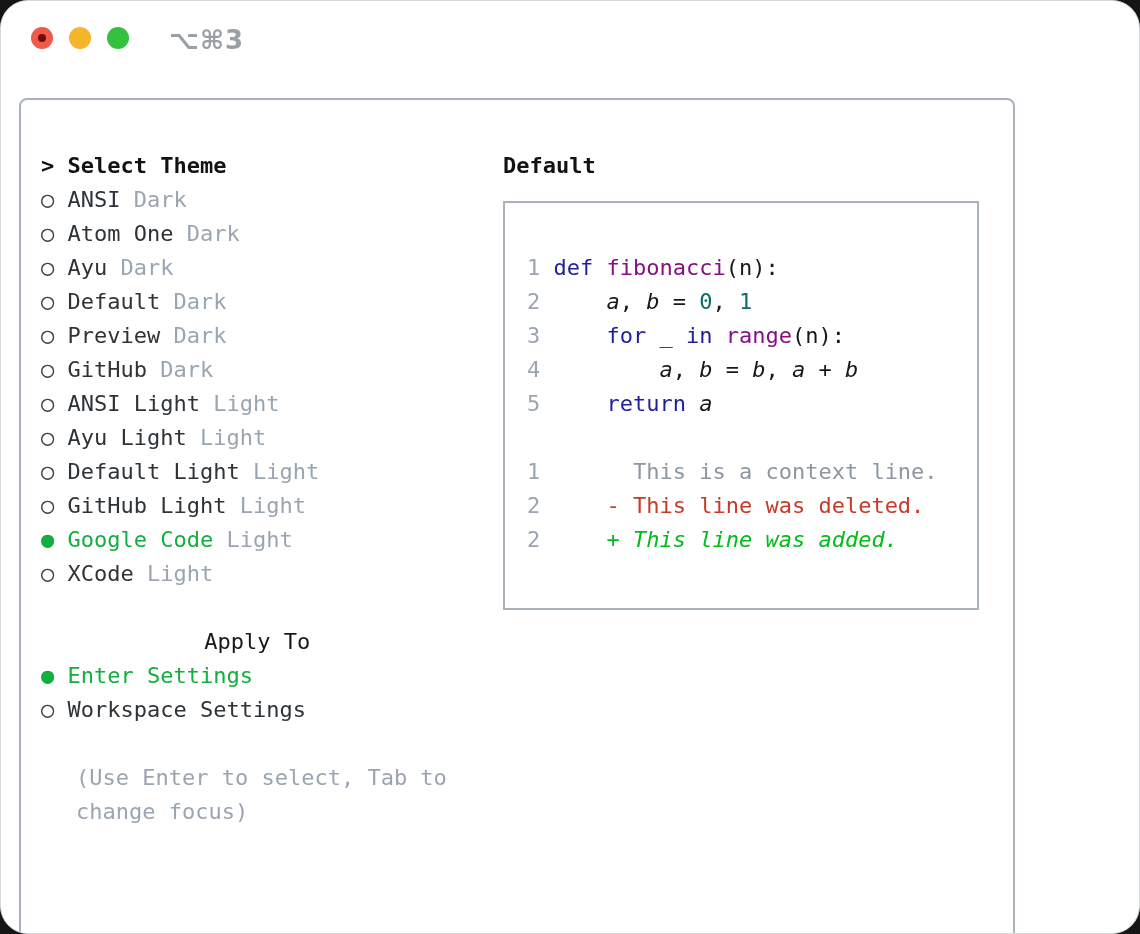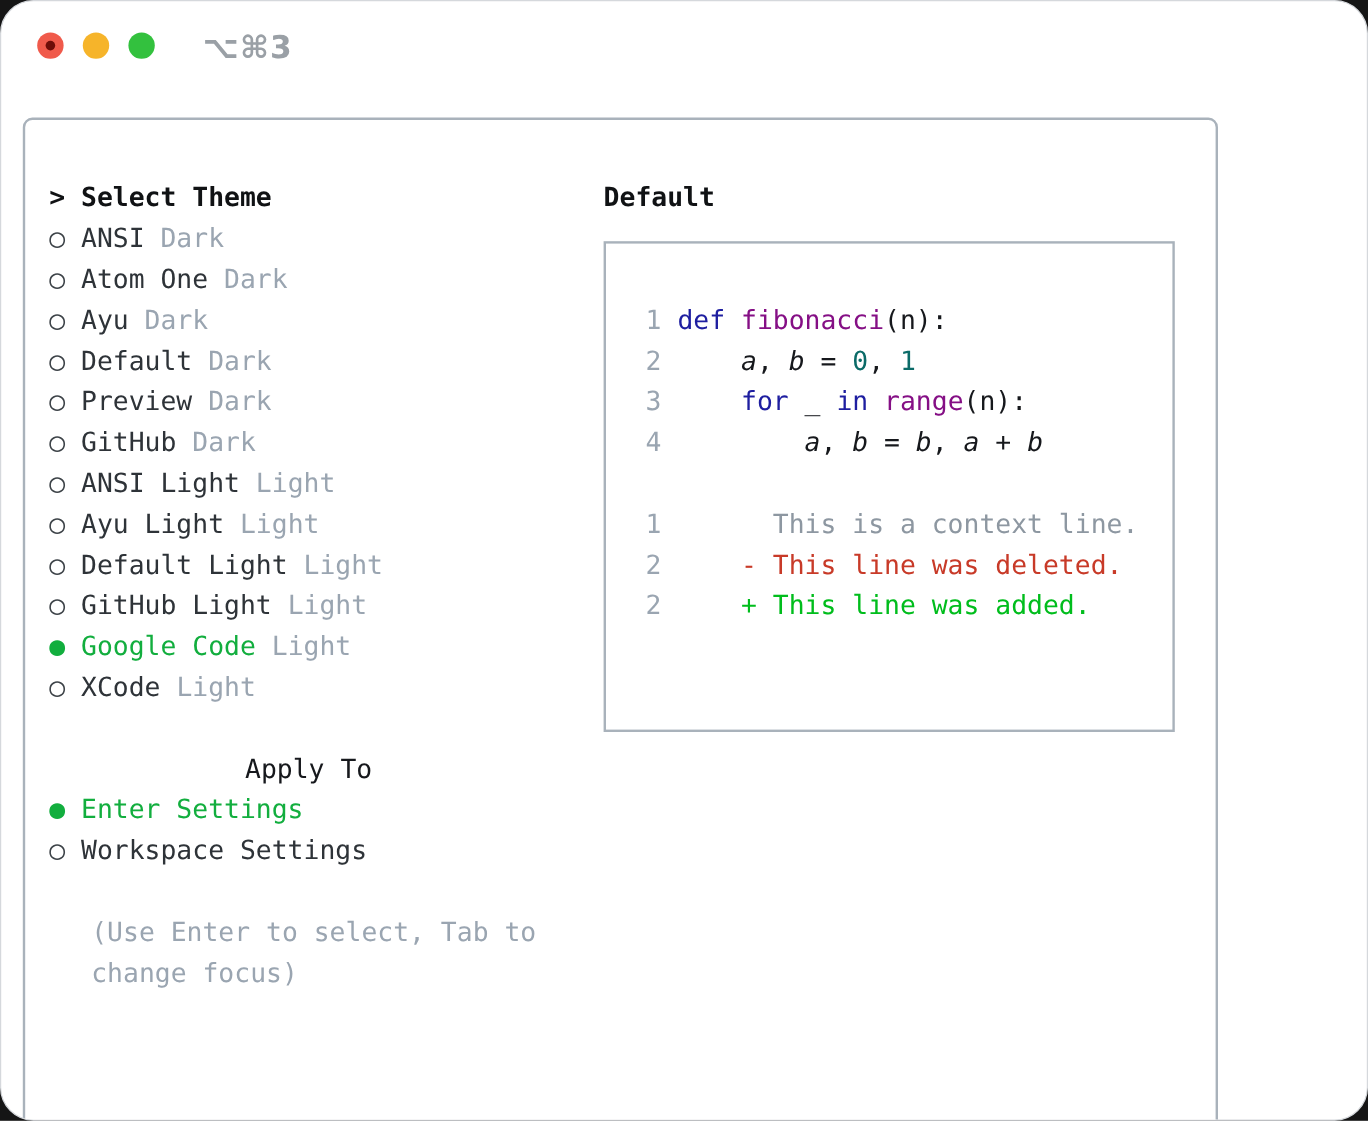--- a/index.html
+++ b/index.html
@@ -50,30 +50,30 @@
   .row.selected .iname{color:var(--sel-green);margin-top:28px;}
   .row .ivar{color:var(--muted);}
   .row.apply-hdr{color:#16181c;}
   .spacer{height:34px;}
   .hint{white-space:pre-line;line-height:34px;font-size:22px;color:var(--muted);margin-left:35px;}
   .preview-hdr{font-weight:bold;font-size:22px;line-height:34px;color:#101214;white-space:pre;}
   .preview-box{
     margin-top:18px;width:476px;height:409px;border:2px solid var(--borderc);
     background:#fff;padding:48px 0 0 22px;overflow:hidden;
   }
-  .pline{white-space:pre;line-height:34px;font-size:22px;color:#16181c;margin-left:11px;}
+  .pline{white-space:pre;line-height:34px;font-size:22px;color:#16181c;}
   .lnum{color:var(--muted);}
   .kw{color:var(--kw);}
   .fn{color:var(--fn);}
   .nm{color:var(--numc);}
   .vr{font-style:italic;color:#16181c;}
   .pl{color:#16181c;}
   .ctx{color:var(--ctx);}
   .del{color:var(--red);}
-  .add{color:var(--green-add);}
+  .add{color:var(--green-add);font-style:italic;}
 </style>
 </head>
 <body>
 
 <div class="window">
   <div class="titlebar">
     <span class="tl red">
         <span class="dot"></span>
       </span>
     <span class="tl yellow"></span>
@@ -109,20 +109,21 @@
 change focus)</div>
     </div>
 
     <div class="col-right">
       <div class="preview-hdr">Default</div>
       <div class="preview-box" id="preview-box">
           <div class="pline"><span class="lnum">1 </span><span class="kw">def</span><span class="pl"> </span><span class="fn">fibonacci</span><span class="pl">(n):</span></div>
           <div class="pline"><span class="lnum">2 </span><span class="pl">    </span><span class="vr">a</span><span class="pl">, </span><span class="vr">b</span><span class="pl"> = </span><span class="nm">0</span><span class="pl">, </span><span class="nm">1</span></div>
           <div class="pline"><span class="lnum">3 </span><span class="pl">    </span><span class="kw">for</span><span class="pl"> _ </span><span class="kw">in</span><span class="pl"> </span><span class="fn">range</span><span class="pl">(n):</span></div>
           <div class="pline"><span class="lnum">4 </span><span class="pl">        </span><span class="vr">a</span><span class="pl">, </span><span class="vr">b</span><span class="pl"> = </span><span class="vr">b</span><span class="pl">, </span><span class="vr">a</span><span class="pl"> + </span><span class="vr">b</span></div>
+          <div class="pline"><span class="lnum">5 </span><span class="pl">    </span><span class="kw">return</span><span class="pl"> </span><span class="vr">a</span></div>
           <div class="pline"> </div>
           <div class="pline"><span class="lnum">1 </span><span class="ctx">      This is a context line.</span></div>
           <div class="pline"><span class="lnum">2 </span><span class="del">    - This line was deleted.</span></div>
           <div class="pline"><span class="lnum">2 </span><span class="add">    + This line was added.</span></div>
         </div>
     </div>
   </div>
 </div>
 
 </body></html>

